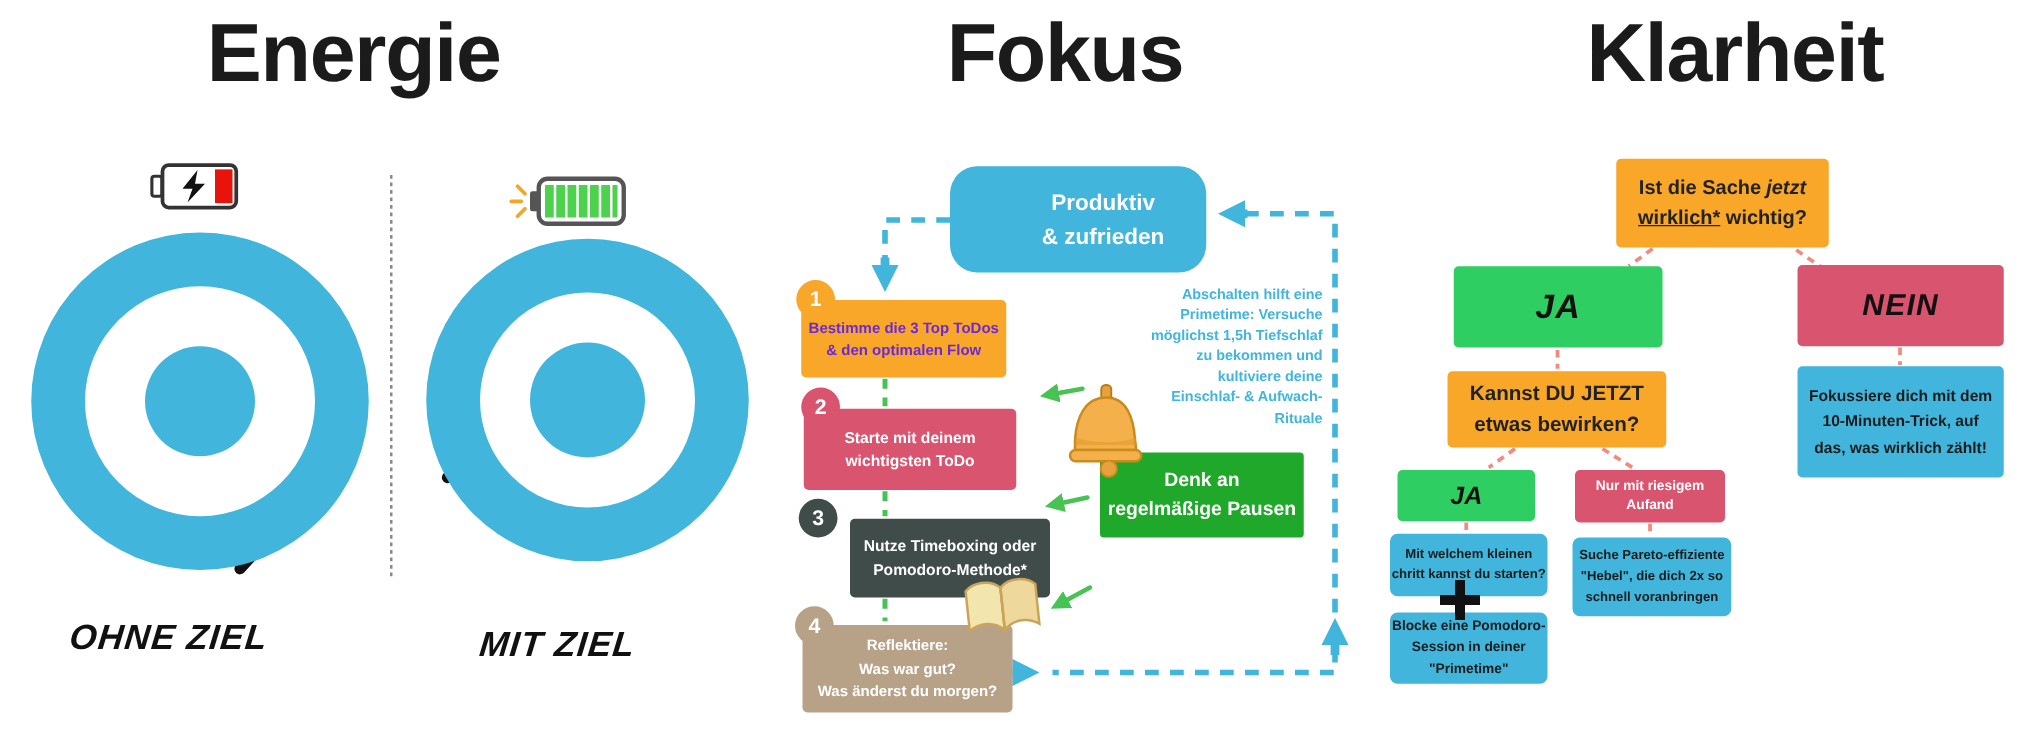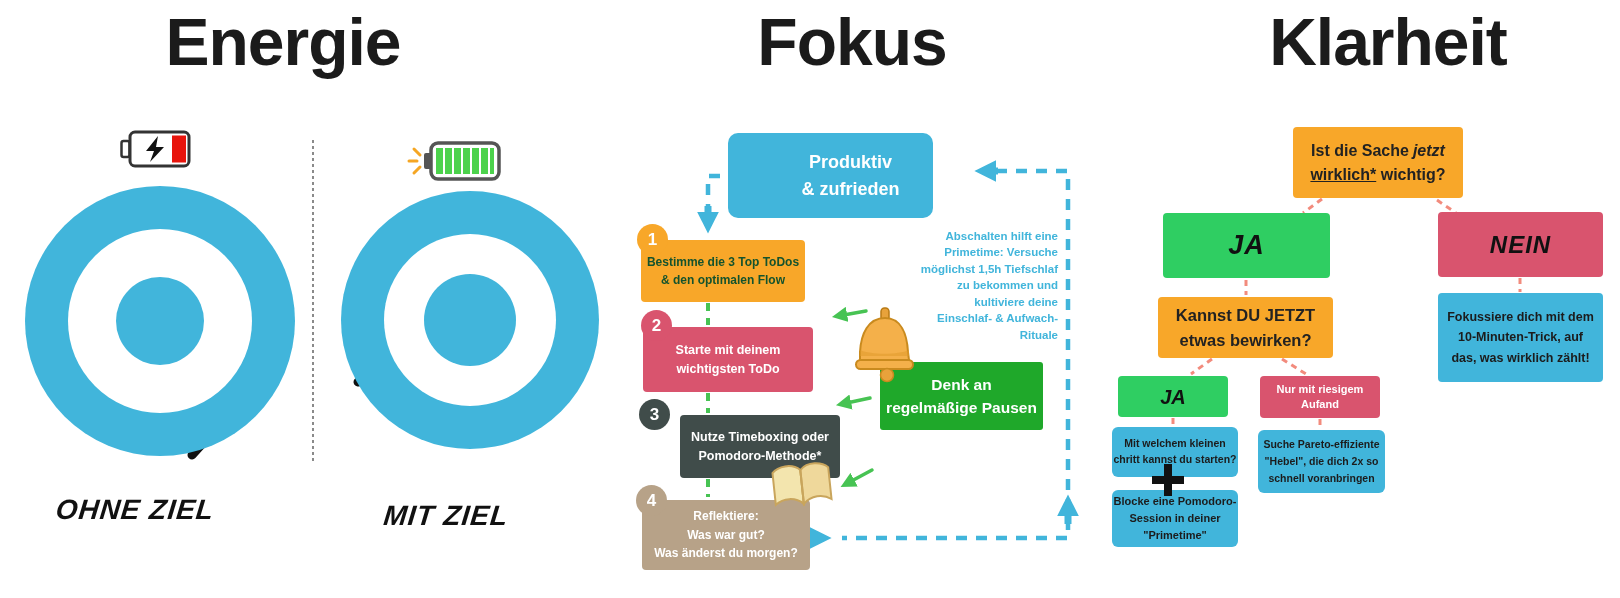--- a/index.html
+++ b/index.html
@@ -31,22 +31,22 @@
   #lbl-mit{left:326px;top:500px;width:240px;}
 
   .icon{position:absolute;z-index:3;}
 
   
   .box{position:absolute;border-radius:4px;display:flex;flex-direction:column;justify-content:center;
        align-items:center;text-align:center;font-weight:700;z-index:2;box-sizing:border-box;line-height:1.5;}
   .box span{display:block;}
 
   
-  #box-produktiv{left:728px;top:133px;width:205px;height:85px;background:#41B5DB;color:#fff;font-size:18px;border-radius:10px;padding-left:40px;}
-  #step1{left:641px;top:240px;width:164px;height:62px;background:#F8A729;color:#14532d;font-size:12px;}
+  #box-produktiv{left:760px;top:133px;width:205px;height:85px;background:#41B5DB;color:#fff;font-size:18px;border-radius:22px;padding-left:40px;}
+  #step1{left:641px;top:240px;width:164px;height:62px;background:#F8A729;color:#6d28d9;font-size:12px;}
   #step2{left:643px;top:327px;width:170px;height:65px;background:#D9546E;color:#fff;font-size:12.5px;}
   #step3{left:680px;top:415px;width:160px;height:63px;background:#404C4A;color:#fff;font-size:12.5px;}
   #step4{left:642px;top:500px;width:168px;height:70px;background:#B7A288;color:#fff;font-size:12px;line-height:1.55;}
   .badge{position:absolute;width:31px;height:31px;border-radius:50%;color:#fff;display:flex;align-items:center;
          justify-content:center;font-weight:800;font-size:17px;z-index:3;}
   #badge1{left:637px;top:224px;background:#F8A729;}
   #badge2{left:641px;top:310px;background:#D9546E;}
   #badge3{left:639px;top:399px;background:#404C4A;}
   #badge4{left:636px;top:485px;background:#B7A288;}
   #sleep-note{position:absolute;left:908px;top:228px;width:150px;text-align:right;color:#41B5DB;

